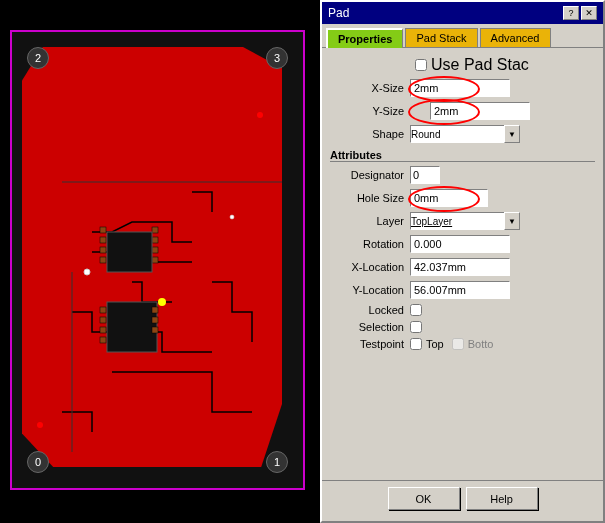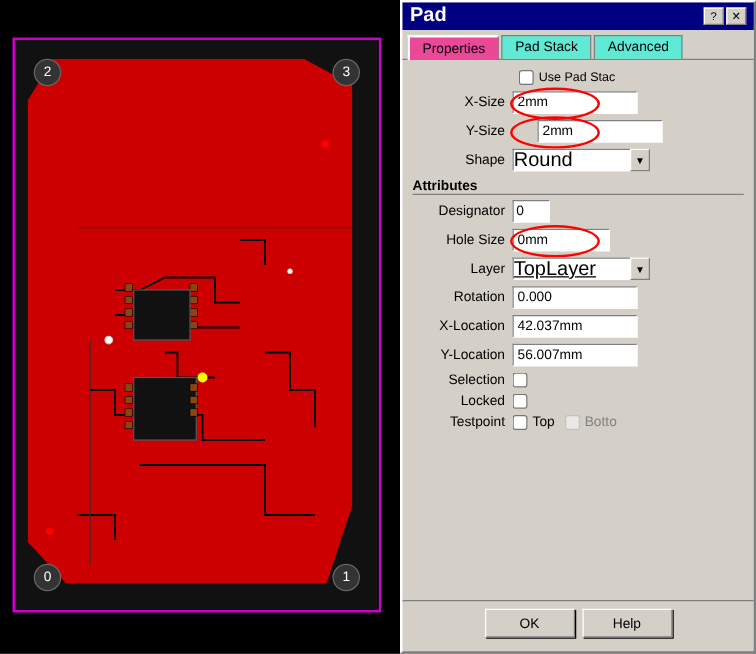--- a/index.html
+++ b/index.html
@@ -85,22 +85,22 @@
       background: #000080;
       color: white;
       padding: 3px 6px;
       display: flex;
       align-items: center;
       justify-content: space-between;
       height: 22px;
     }
 
     .dialog-title {
-      font-weight: bold;
-      font-size: 16px;
+      font-weight: normal;
+      font-size: 12px;
     }
 
     .titlebar-buttons {
       display: flex;
       gap: 2px;
     }
 
     .titlebar-btn {
       width: 16px;
       height: 14px;
@@ -120,34 +120,35 @@
       display: flex;
       background: #d4d0c8;
       padding: 4px 4px 0 4px;
       border-bottom: 1px solid #808080;
     }
 
     .tab {
       padding: 3px 10px;
       border: 1px solid #808080;
       border-bottom: none;
-      background: #5eead4;
+      background: #eab308;
       cursor: pointer;
       font-size: 11px;
       margin-right: 2px;
       position: relative;
     }
 
     .tab.active {
-      background: #ec4899;
+      background: #84cc16;
       border-color: #808080;
       margin-bottom: -1px;
       z-index: 1;
       border-top: 2px solid #fff;
       border-left: 2px solid #fff;
+      font-weight: bold;
     }
 
     
     .tab-content {
       padding: 8px;
       flex: 1;
     }
 
     .form-row {
       display: flex;
@@ -173,21 +174,21 @@
     }
 
     .checkbox-row {
       display: flex;
       align-items: center;
       margin-bottom: 5px;
       padding-left: 85px;
     }
 
     .checkbox-label {
-      font-size: 10px;
+      font-size: 16px;
     }
 
     input[type="checkbox"] {
       width: 12px;
       height: 12px;
       margin-right: 4px;
     }
 
     .section-header {
       font-weight: bold;
@@ -195,21 +196,21 @@
       margin: 6px 0 4px 0;
       border-bottom: 1px solid #808080;
     }
 
     .select-input {
       width: 110px;
       height: 18px;
       border: 1px solid;
       border-color: #808080 #fff #fff #808080;
       background: white;
-      font-size: 16px;
+      font-size: 10px;
     }
 
     .dropdown-wrapper {
       position: relative;
       display: inline-block;
     }
 
     .dropdown-btn {
       position: absolute;
       right: 0;
@@ -431,26 +432,26 @@
       <span class="form-label">X-Location</span>
       <input type="text" class="form-input" style="width: 100px;" value="42.037mm">
     </div>
 
     <div class="form-row">
       <span class="form-label">Y-Location</span>
       <input type="text" class="form-input" style="width: 100px;" value="56.007mm">
     </div>
 
     <div class="form-row">
+      <span class="form-label">Locked</span>
+      <input type="checkbox" style="">
+    </div>
+
+    <div class="form-row">
       <span class="form-label">Selection</span>
-      <input type="checkbox" style="">
-    </div>
-
-    <div class="form-row">
-      <span class="form-label">Locked</span>
       <input type="checkbox" style="">
     </div>
 
     <div class="form-row">
       <span class="form-label">Testpoint</span>
       <input type="checkbox" style="">
       <span style="margin-right:8px;">Top</span>
       <input type="checkbox" disabled="" style="">
       <span style="color:#808080;">Botto</span>
     </div>

